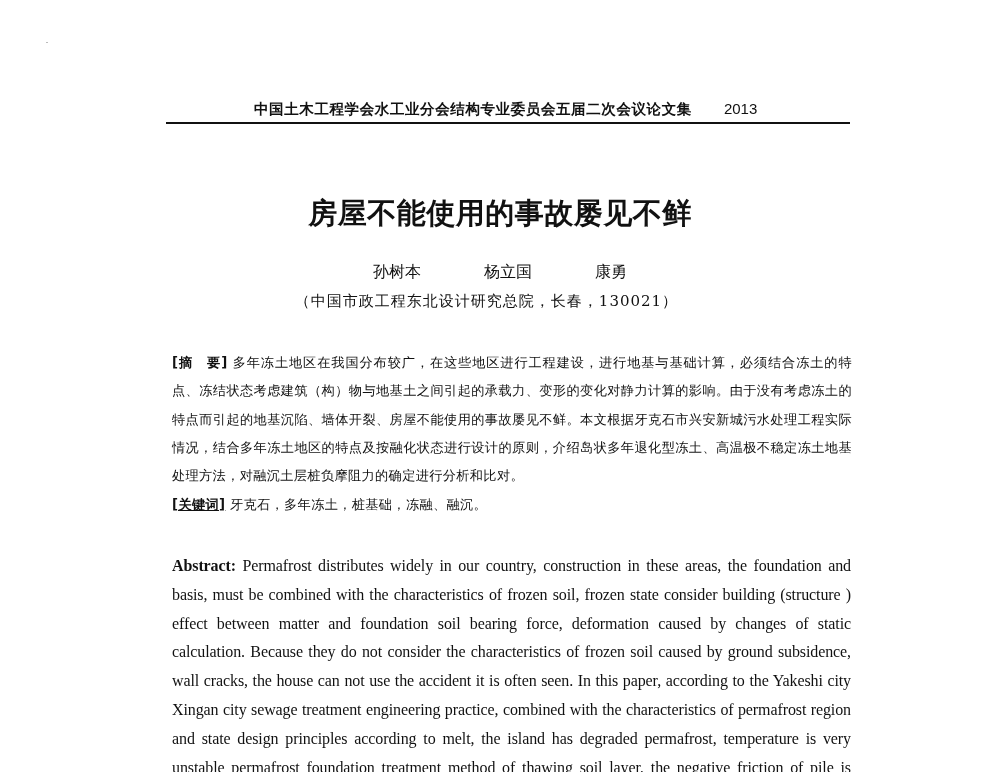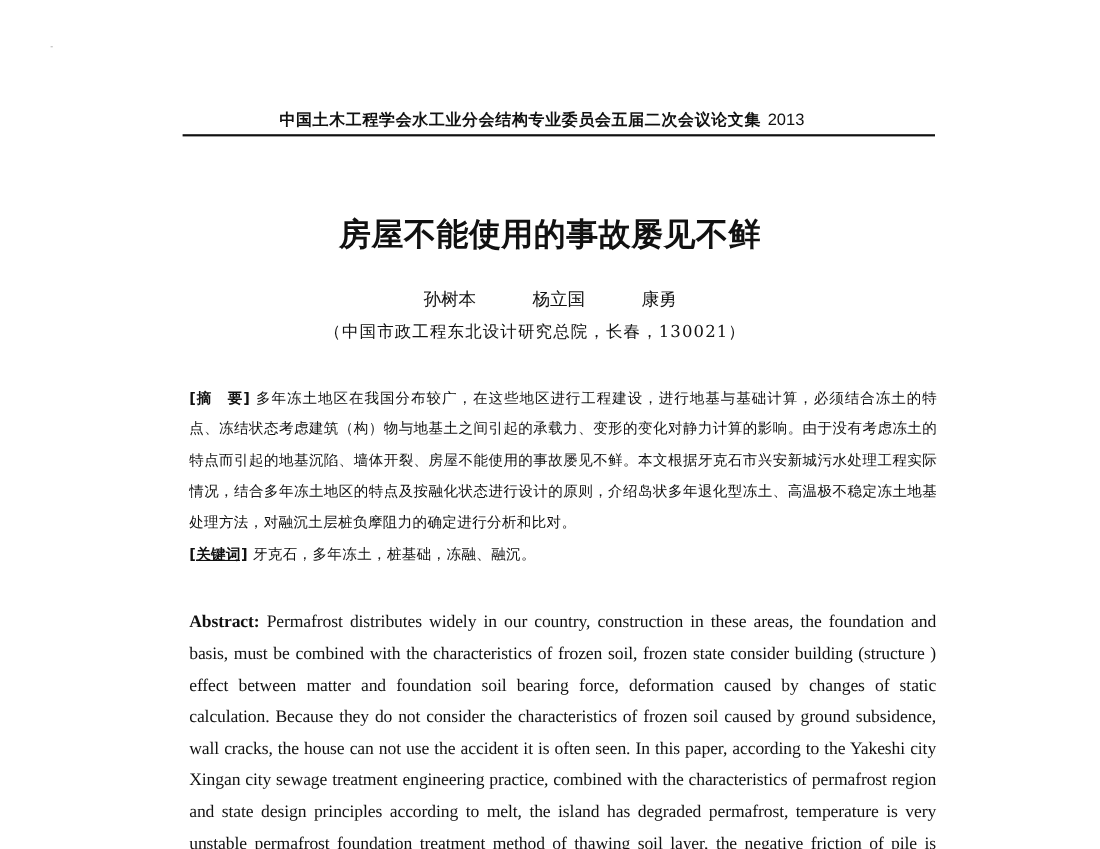--- a/index.html
+++ b/index.html
@@ -34,21 +34,21 @@
       position: absolute;
       left: 88px;
       top: 2px;
       font-size: 14.5px;
       font-weight: bold;
       letter-spacing: 0.6px;
       white-space: nowrap;
       font-family: "DejaVu Sans", "Liberation Sans", sans-serif;
     }
     .running-header-year {
-      margin-left: 6px;
+      margin-left: 32px;
       font-weight: normal;
       font-family: "Liberation Sans", "DejaVu Sans", sans-serif;
       font-size: 15px;
       letter-spacing: 0;
     }
     .header-rule {
       position: absolute;
       left: 166px;
       top: 122px;
       width: 684px;
@@ -69,21 +69,21 @@
     .authors {
       position: absolute;
       left: 0;
       top: 262px;
       width: 1000px;
       text-align: center;
       font-size: 16px;
       word-spacing: 20px;
     }
     .authors span + span {
-      margin-left: 26px;
+      margin-left: 38px;
     }
     .affiliation {
       position: absolute;
       left: 0;
       top: 292px;
       width: 973px;
       text-align: center;
       font-size: 15px;
       letter-spacing: 1px;
     }

